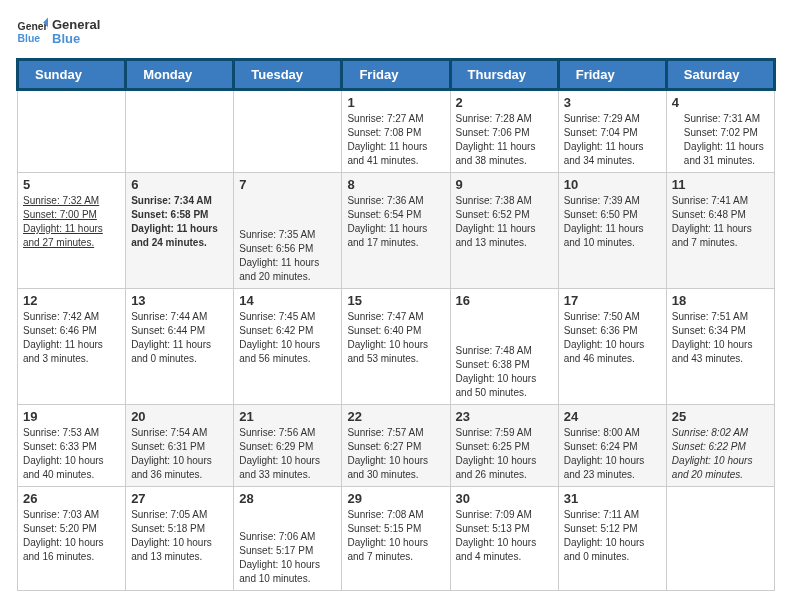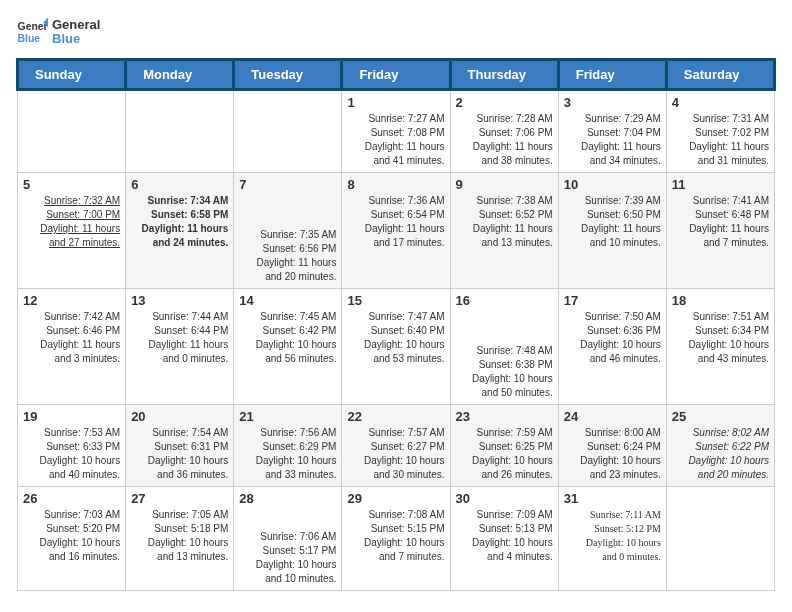--- a/index.html
+++ b/index.html
@@ -70,21 +70,20 @@
     .day-num {
       font-size: 13px;
       font-weight: bold;
       display: block;
       margin-bottom: 2px;
     }
     .day-info {
       font-size: 10px;
       line-height: 1.4;
       color: #333;
-      text-align: right;
     }
     .empty-cell {
       background: #f9f9f9;
     }
   </style>
 </head>
 <body>
 
 <div class="header">
   <div class="logo">
@@ -330,21 +329,21 @@
         </td>
         <td>
           <span class="day-num">30</span>
           <div class="day-info" style="white-space: pre-line;">Sunrise: 7:09 AM
 Sunset: 5:13 PM
 Daylight: 10 hours
 and 4 minutes.</div>
         </td>
         <td>
           <span class="day-num">31</span>
-          <div class="day-info" style="white-space: pre-line; font-family: Liberation Serif, serif;">Sunrise: 7:11 AM
+          <div class="day-info" style="white-space: pre-line;">Sunrise: 7:11 AM
 Sunset: 5:12 PM
 Daylight: 10 hours
 and 0 minutes.</div>
         </td>
         <td class="empty-cell"></td>
       </tr>
     </tbody>
 </table>
 
 </body></html>

